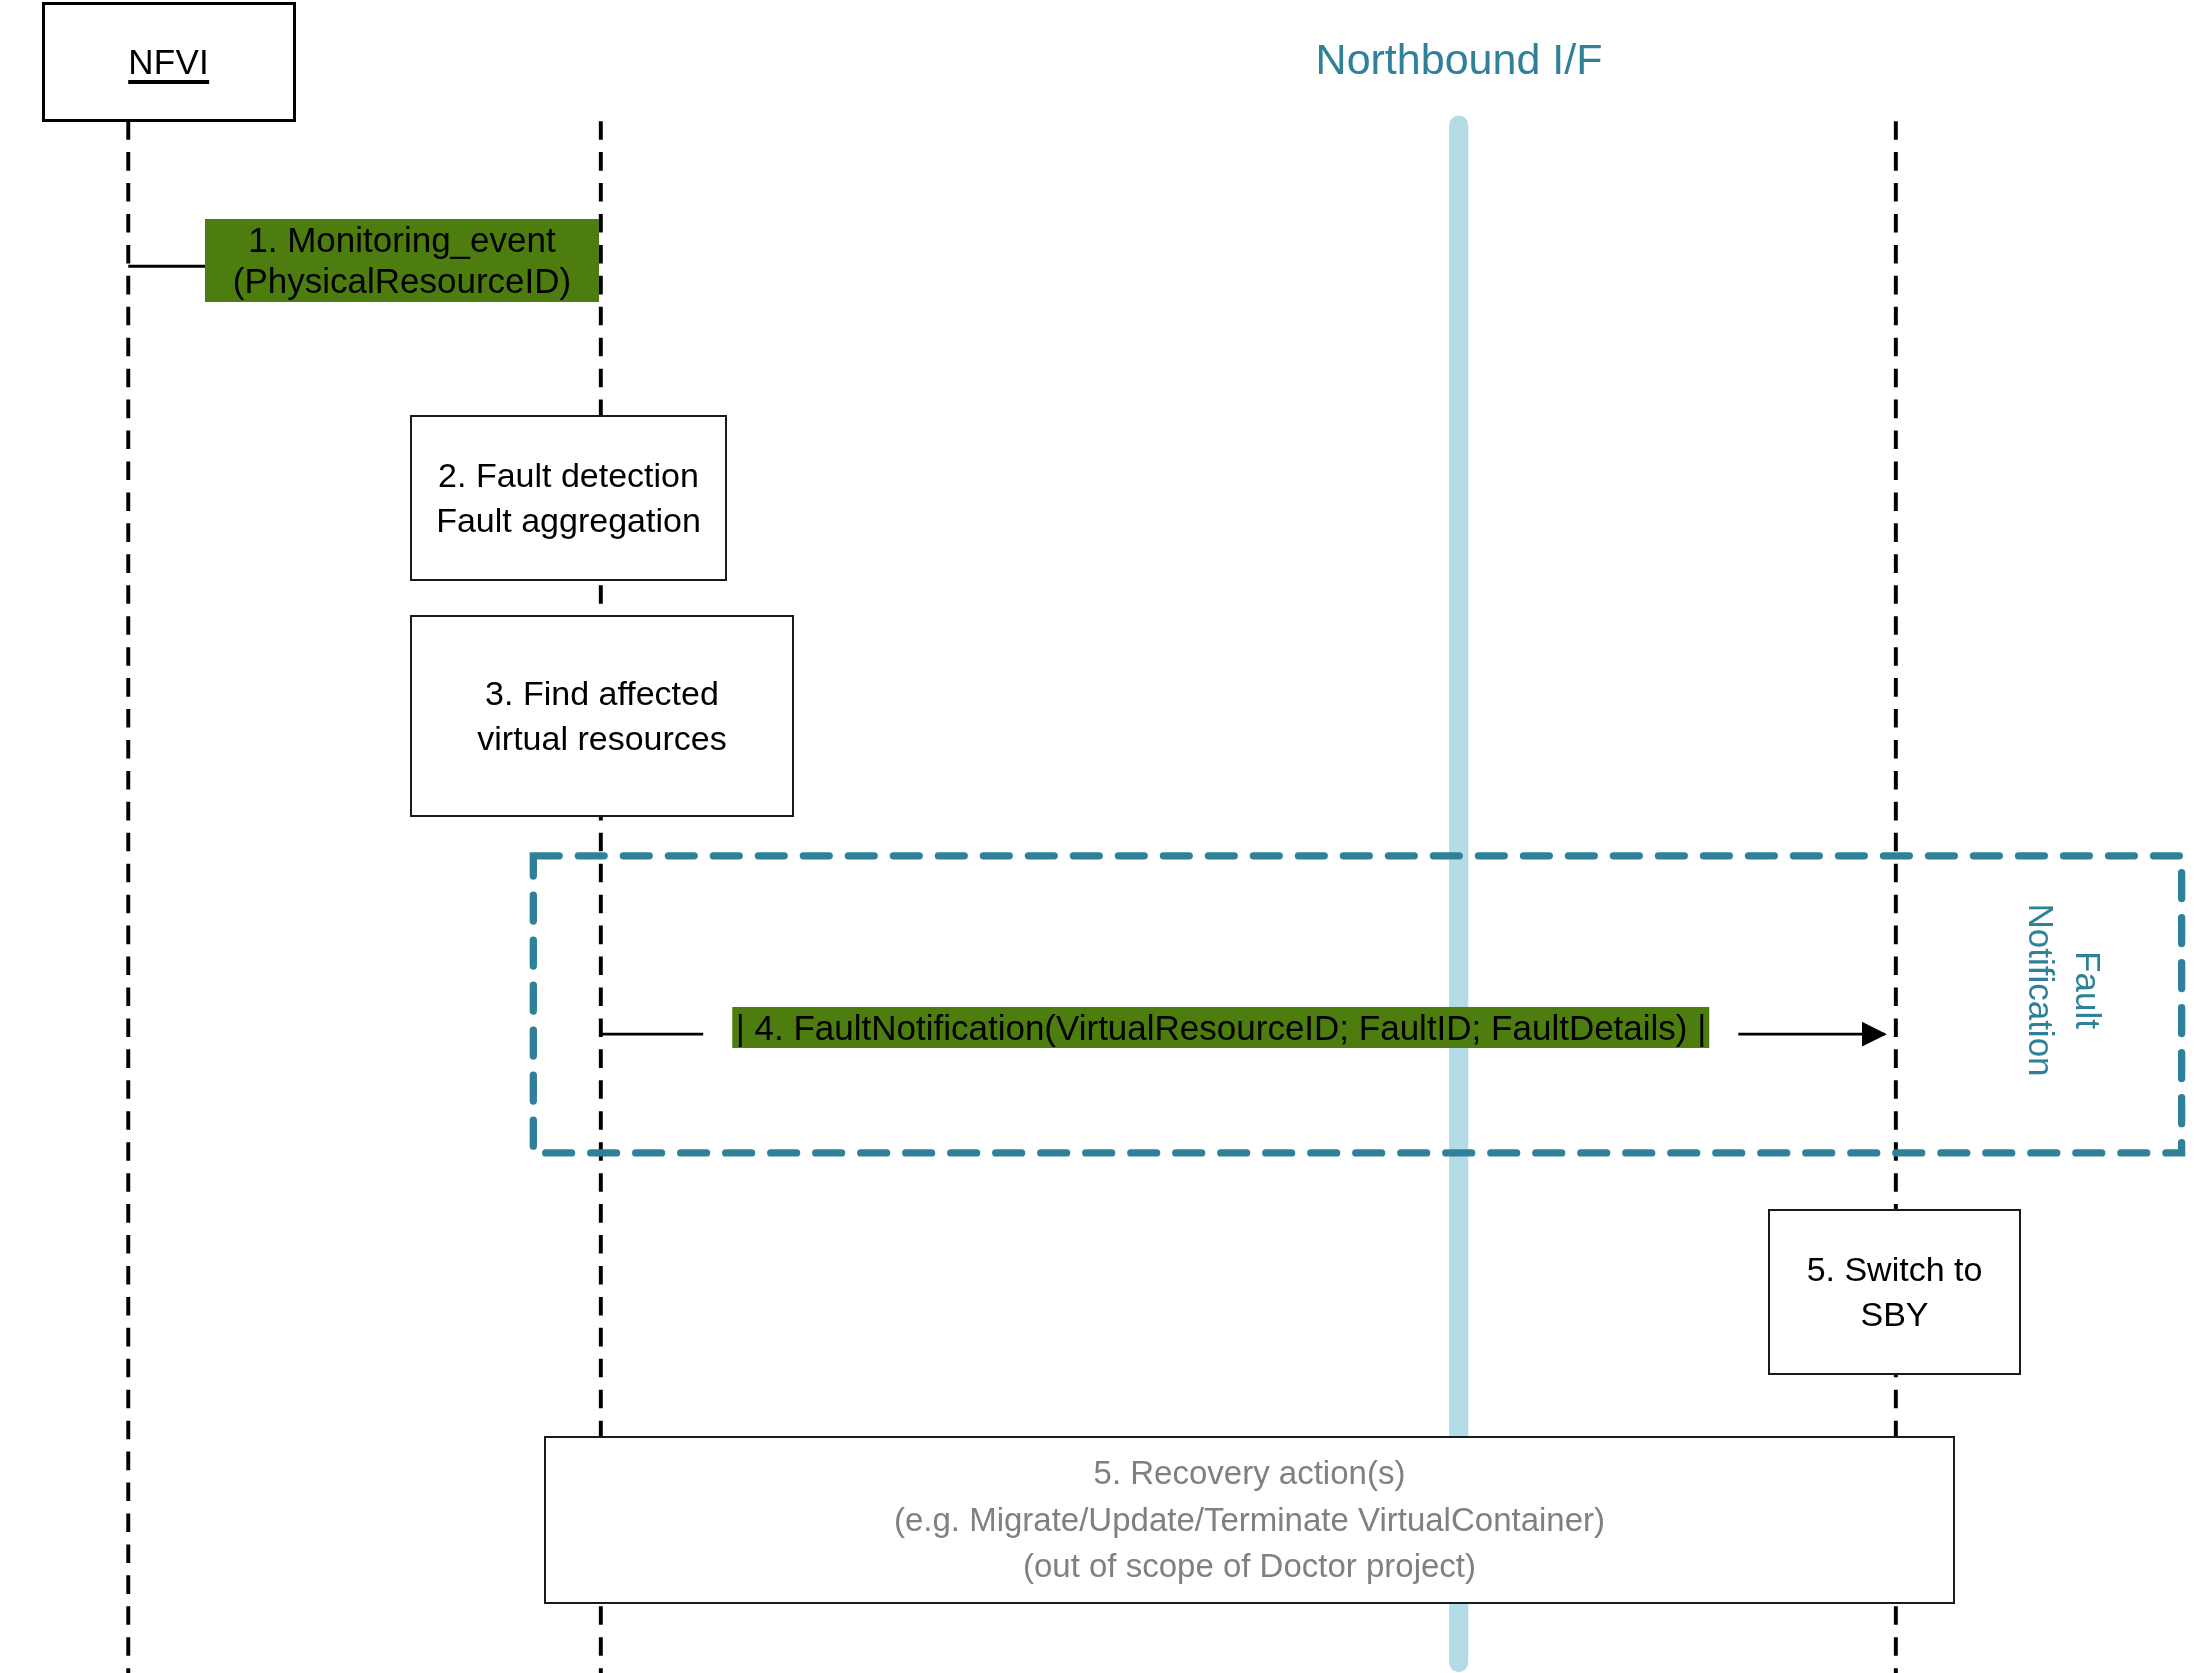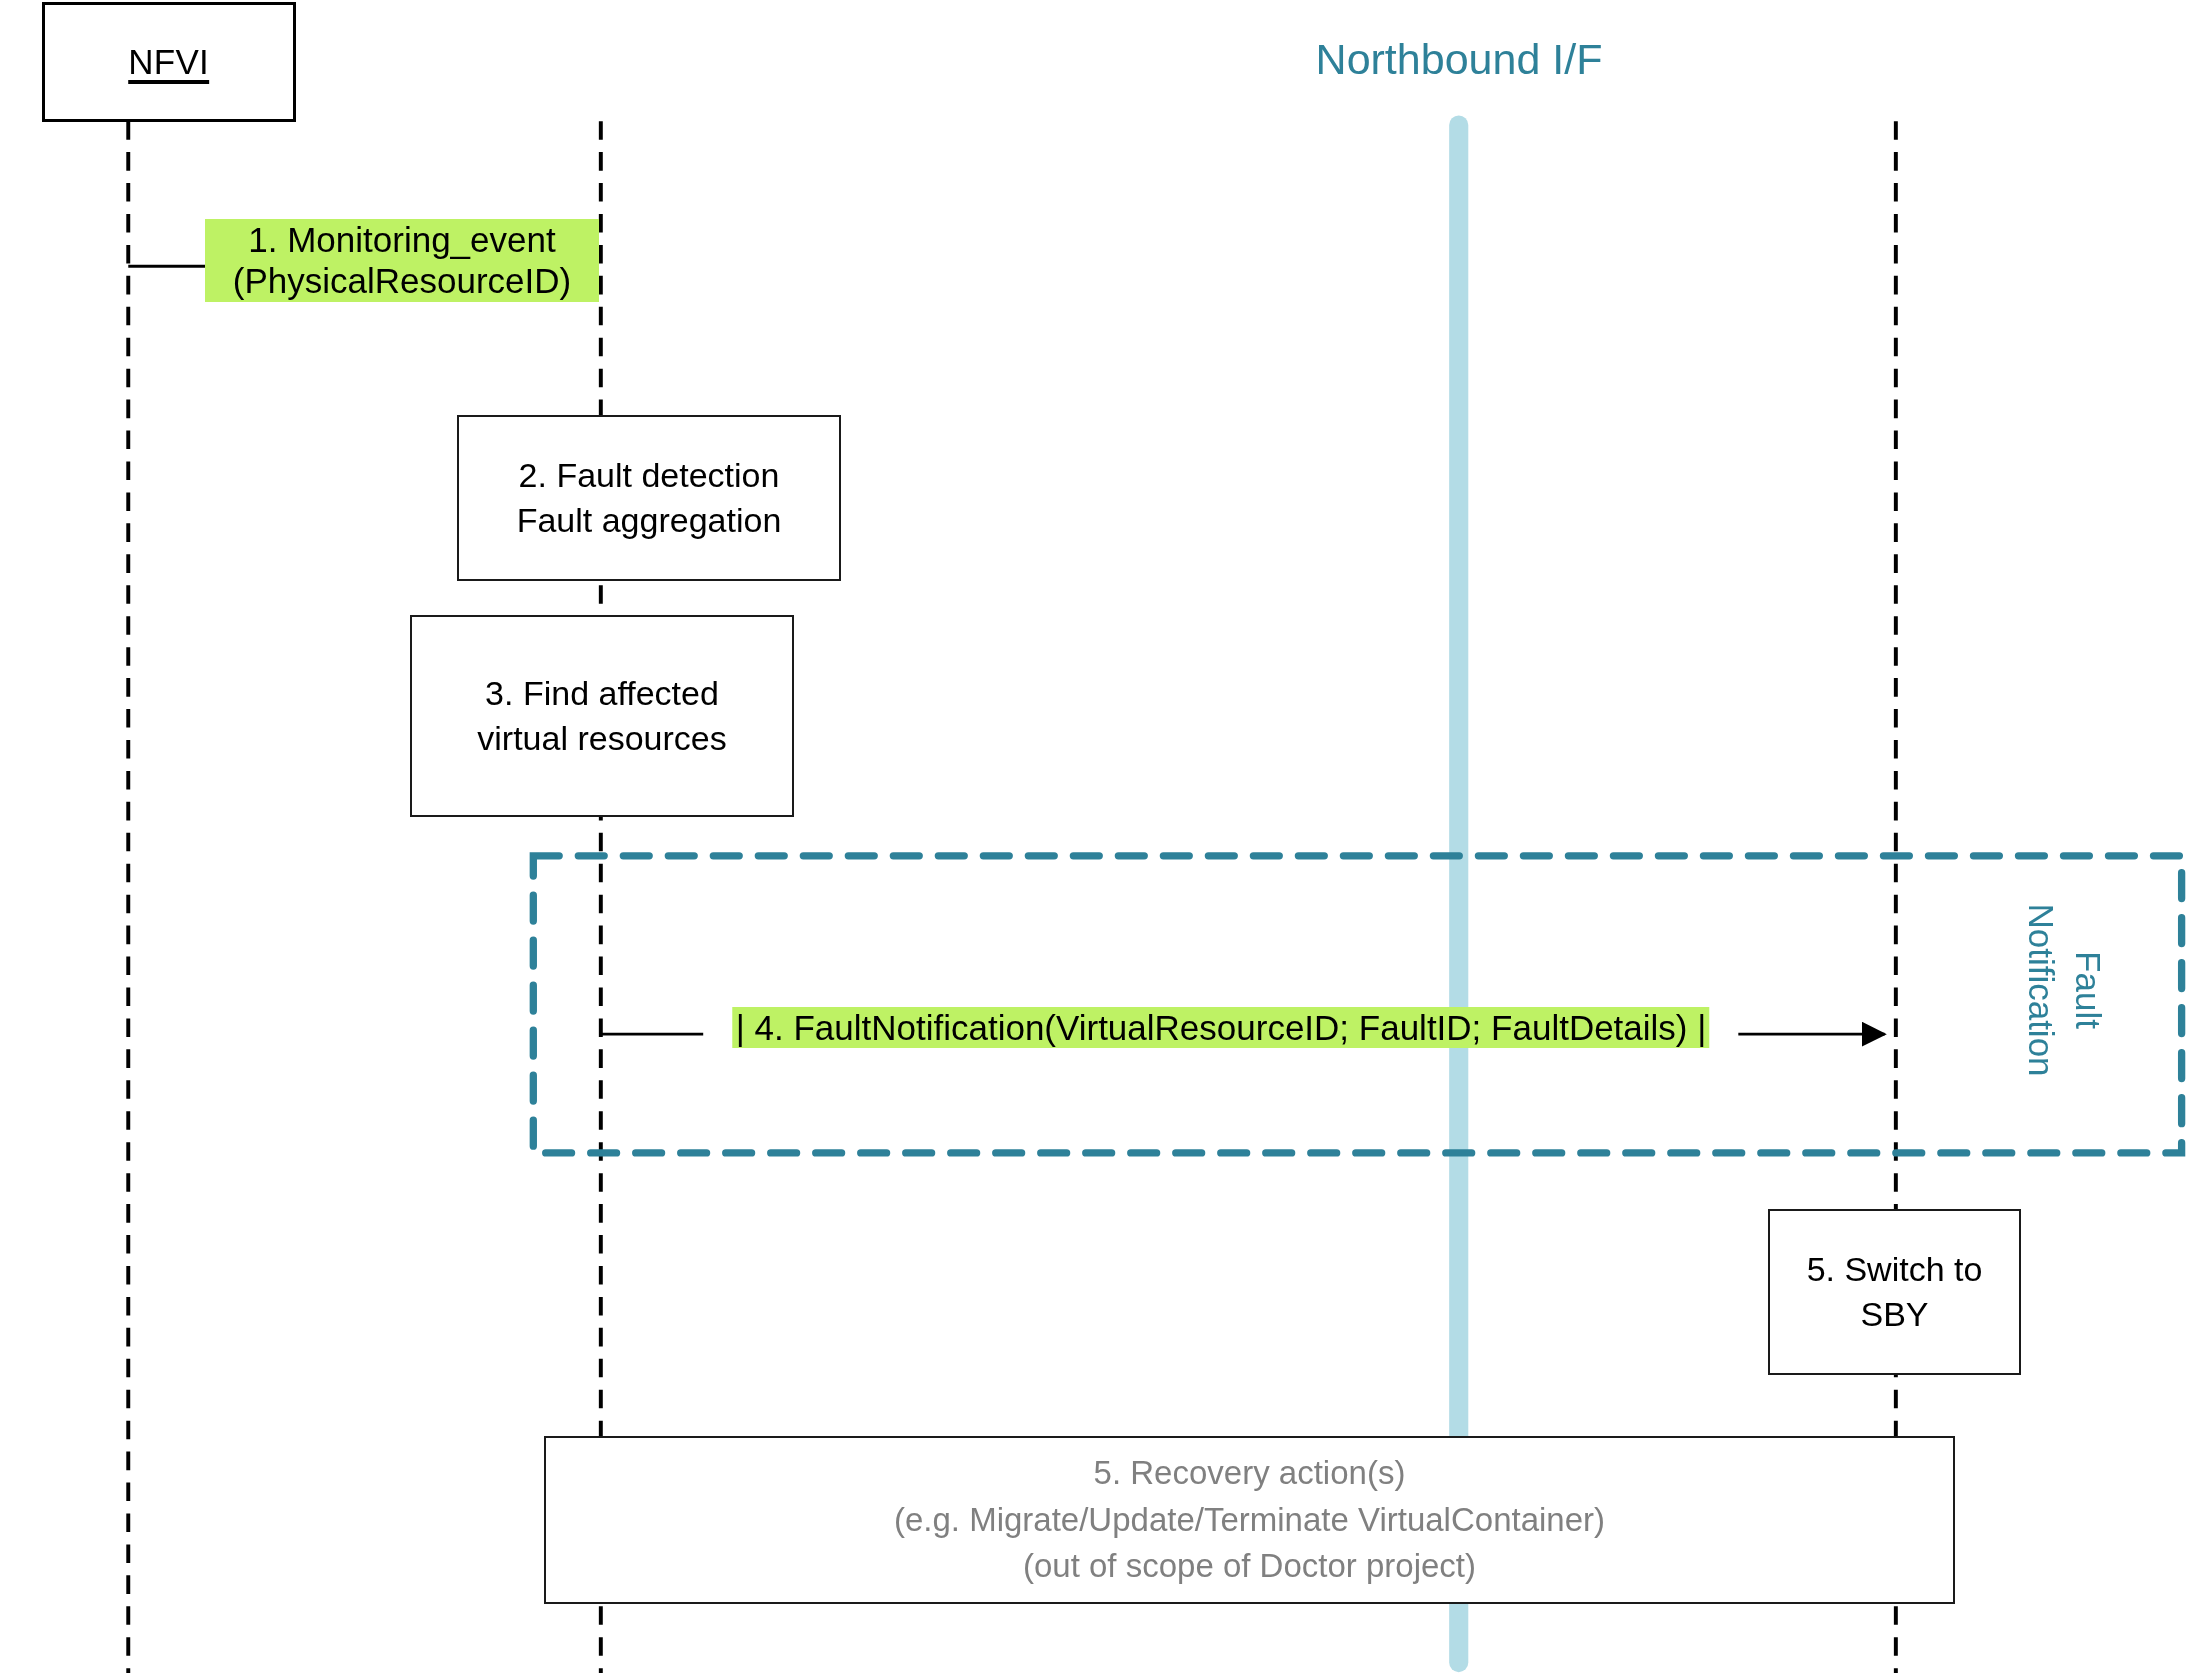--- a/index.html
+++ b/index.html
@@ -40,21 +40,21 @@
   }
   .act-text{font-size:34px;color:#000;line-height:1.33;white-space:pre-line;}
   .act-text.muted{color:#808080;font-size:33px;line-height:1.42;}
 
   
   .msg-text{
     position:absolute;
     font-size:35px;color:#000;
     text-align:center;line-height:1.18;
     white-space:pre-line;
-    background:#bef264;
+    background:#4d7c0f;
   }
   .msg-text.single{white-space:nowrap;}
 
   
   .nb-title{
     position:absolute;
     font-size:43px;
     color:#2E8199;
     white-space:nowrap;
     text-align:left;
@@ -109,21 +109,21 @@
 
 
 
   <div class="nb-title" style="left:1459px;top:35px;transform:translateX(-50%);">Northbound I/F</div>
 
   <div class="msg-text" style="left:402px;top:219px;transform:translateX(-50%);width:394px;">1. Monitoring_event
 (PhysicalResourceID)</div>
 
   <div class="msg-text single" style="left:1221px;top:1007px;transform:translateX(-50%);padding:0 3.4px;">| 4. FaultNotification(VirtualResourceID; FaultID; FaultDetails) |</div>
 
-  <div class="act-box" style="left:410px;top:415px;width:384px;height:166px;margin-left:47px;">
+  <div class="act-box" style="left:410px;top:415px;width:317px;height:166px;">
     <span class="act-text">2. Fault detection
 Fault aggregation</span>
   </div>
 
   <div class="act-box" style="left:410px;top:615px;width:384px;height:202px;">
     <span class="act-text">3. Find affected
 virtual resources</span>
   </div>
 
   <div class="act-box" style="left:1768px;top:1209px;width:253px;height:166px;">

